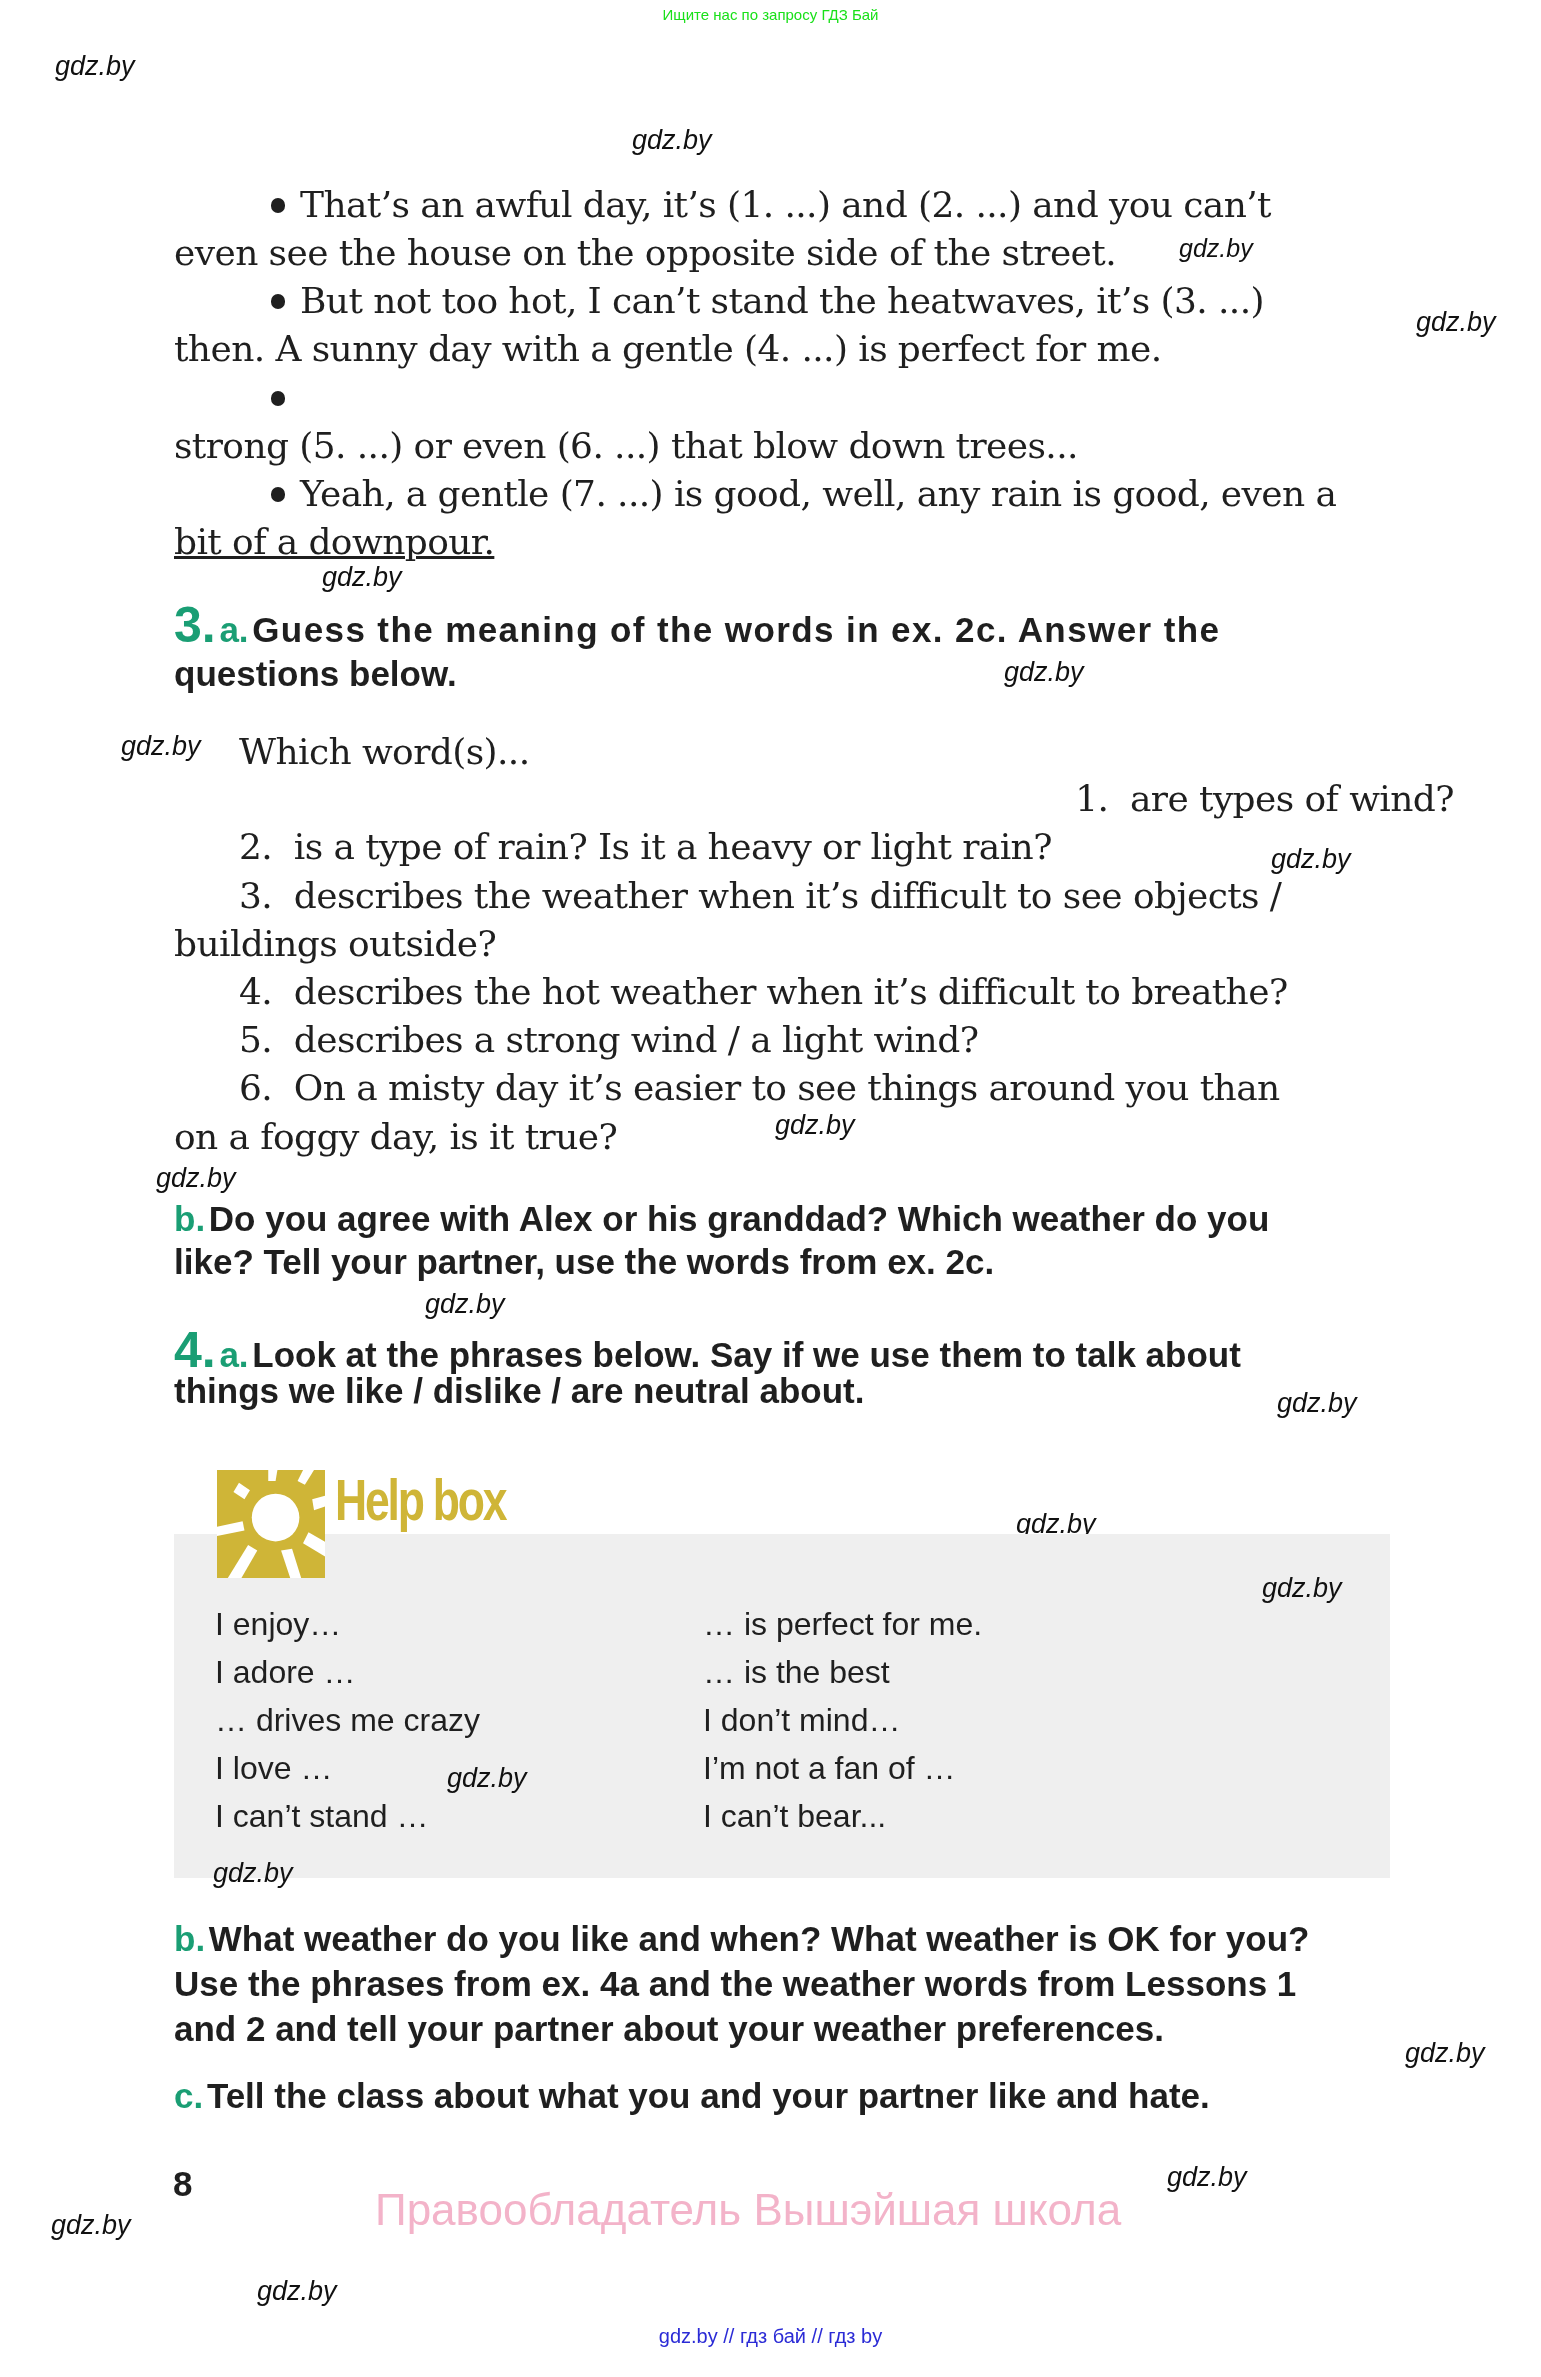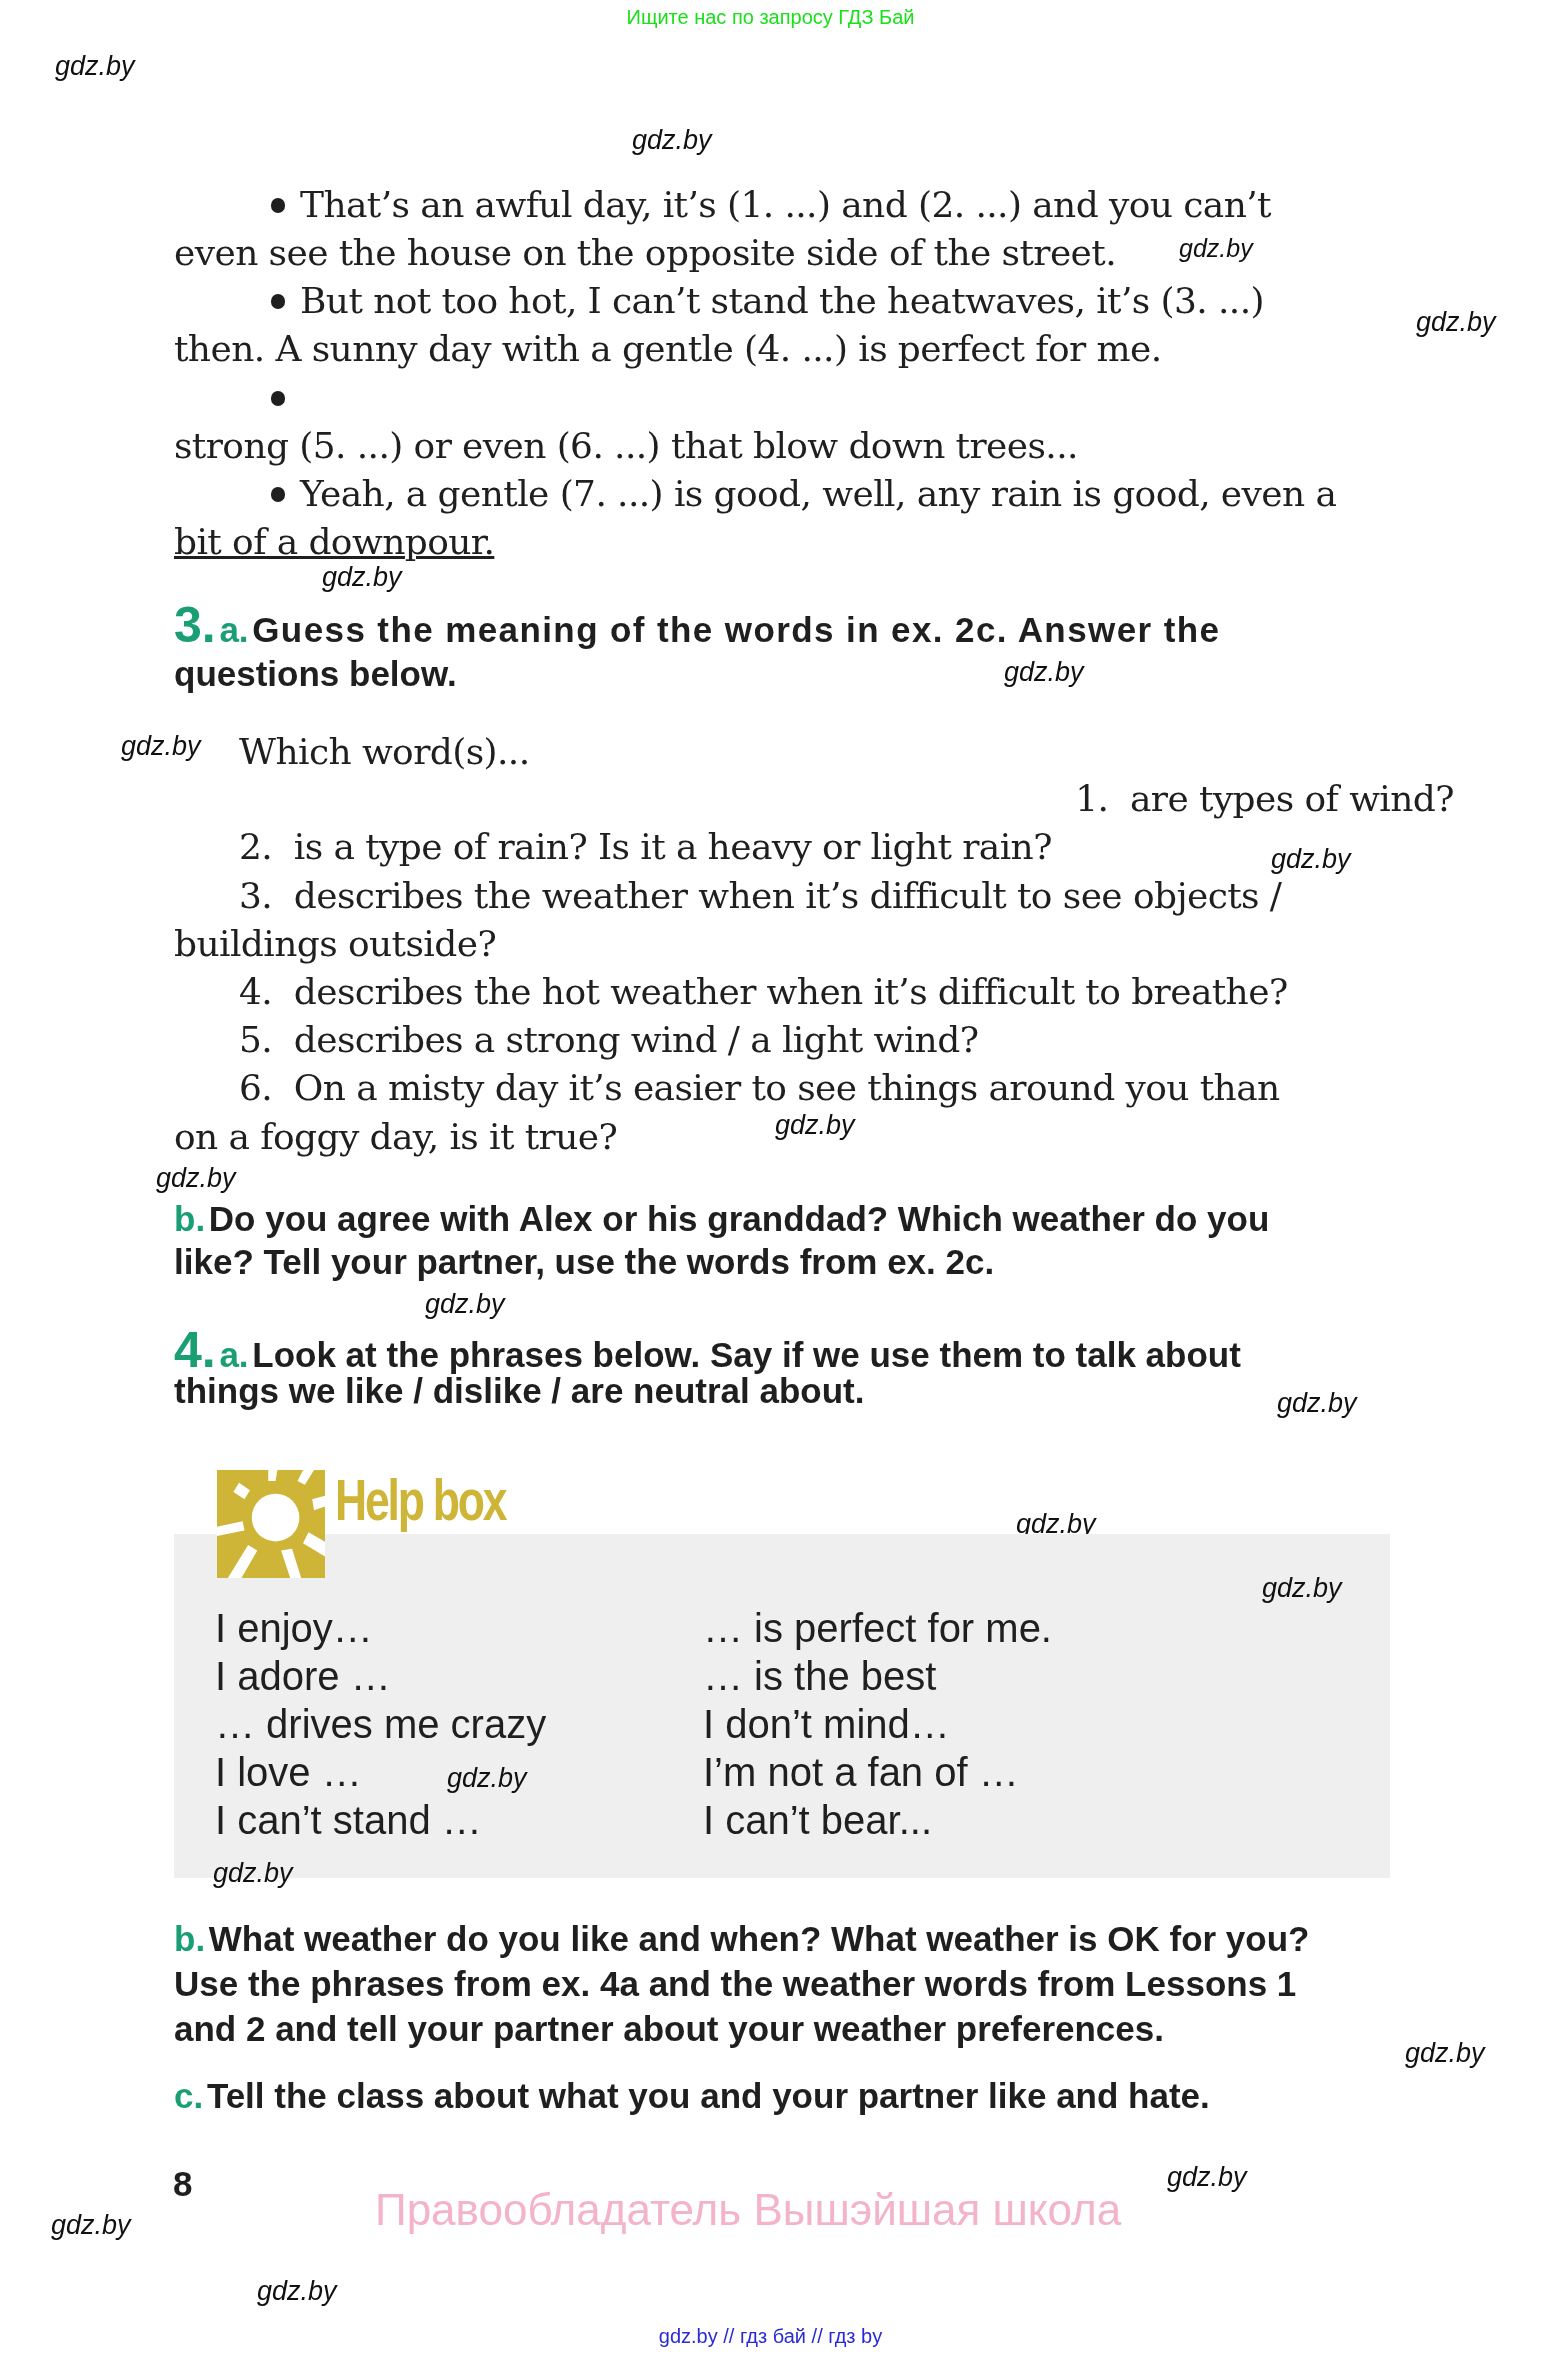--- a/index.html
+++ b/index.html
@@ -1,34 +1,34 @@
 <!DOCTYPE html>
 <html style="font-size:14.7px"><head>
 <meta charset="utf-8">
 <style>
   html, body { margin: 0; padding: 0; background: #ffffff; }
   body { width: 1541px; height: 2377px; position: relative; overflow: hidden; color: #1f1f1f; }
   .abs { position: absolute; white-space: nowrap; }
 
-  .top-banner { left: 0; width: 1541px; top: 5.5px; text-align: center; font-family: "Liberation Sans", sans-serif; font-size: 20px; color: #19e019; }
+  .top-banner { left: 0; width: 1541px; top: 5.5px; text-align: center; font-family: "Liberation Sans", sans-serif; font-size: 15px; color: #19e019; }
   .wm { font-family: "Liberation Sans", sans-serif; font-size: 27px; color: #111; font-style: italic; }
 
   .serif { font-family: "DejaVu Serif", serif; font-size: 36px; color: #1f1f1f; letter-spacing: -0.6px; }
   .line { position: absolute; left: 174px; width: 1215px; white-space: nowrap; }
   .indent { padding-left: 104px; }
   .bullet { display: inline-block; width: 14.7px; height: 14.7px; border-radius: 50%; background: #1f1f1f; vertical-align: middle; margin-right: 14.7px; position: relative; top: -2.8px; margin-left: -7.4px;}
 
   .task { font-family: "Liberation Sans", sans-serif; font-weight: bold; font-size: 35px; color: #1f1f1f; }
   .green { color: #1a9e74; }
   .tasknum { font-size: 50px; font-weight: bold; font-family: "Liberation Sans", sans-serif; color: #1a9e74; }
 
   .help-box { position: absolute; left: 174px; top: 1534px; width: 1216px; height: 344px; background: #efefef; }
   .help-icon { position: absolute; left: 217px; top: 1470px; width: 108px; height: 108px; }
   .help-title { position: absolute; left: 335px; top: 1467px; font-family: "Liberation Sans", sans-serif; font-weight: bold; font-size: 57px; color: #cfb537; letter-spacing: -2.8px; transform: scaleX(0.78); transform-origin: left top; }
-  .phrase { position: absolute; font-family: "Liberation Sans", sans-serif; font-size: 40px; color: #1f1f1f; white-space: nowrap; }
+  .phrase { position: absolute; font-family: "Liberation Sans", sans-serif; font-size: 32px; color: #1f1f1f; white-space: nowrap; }
 
   .pagenum { font-family: "Liberation Sans", sans-serif; font-weight: bold; font-size: 35px; color: #1f1f1f; }
   .rights { font-family: "Liberation Sans", sans-serif; font-size: 44px; color: #f3b3c9; }
   .bottom-links { left: 0; width: 1541px; text-align: center; top: 2325px; font-family: "Liberation Sans", sans-serif; font-size: 20px; color: #2b2bd6; }
 </style>
 </head>
 <body>
 
 <div class="abs top-banner">Ищите нас по запросу ГДЗ Бай</div>
 

